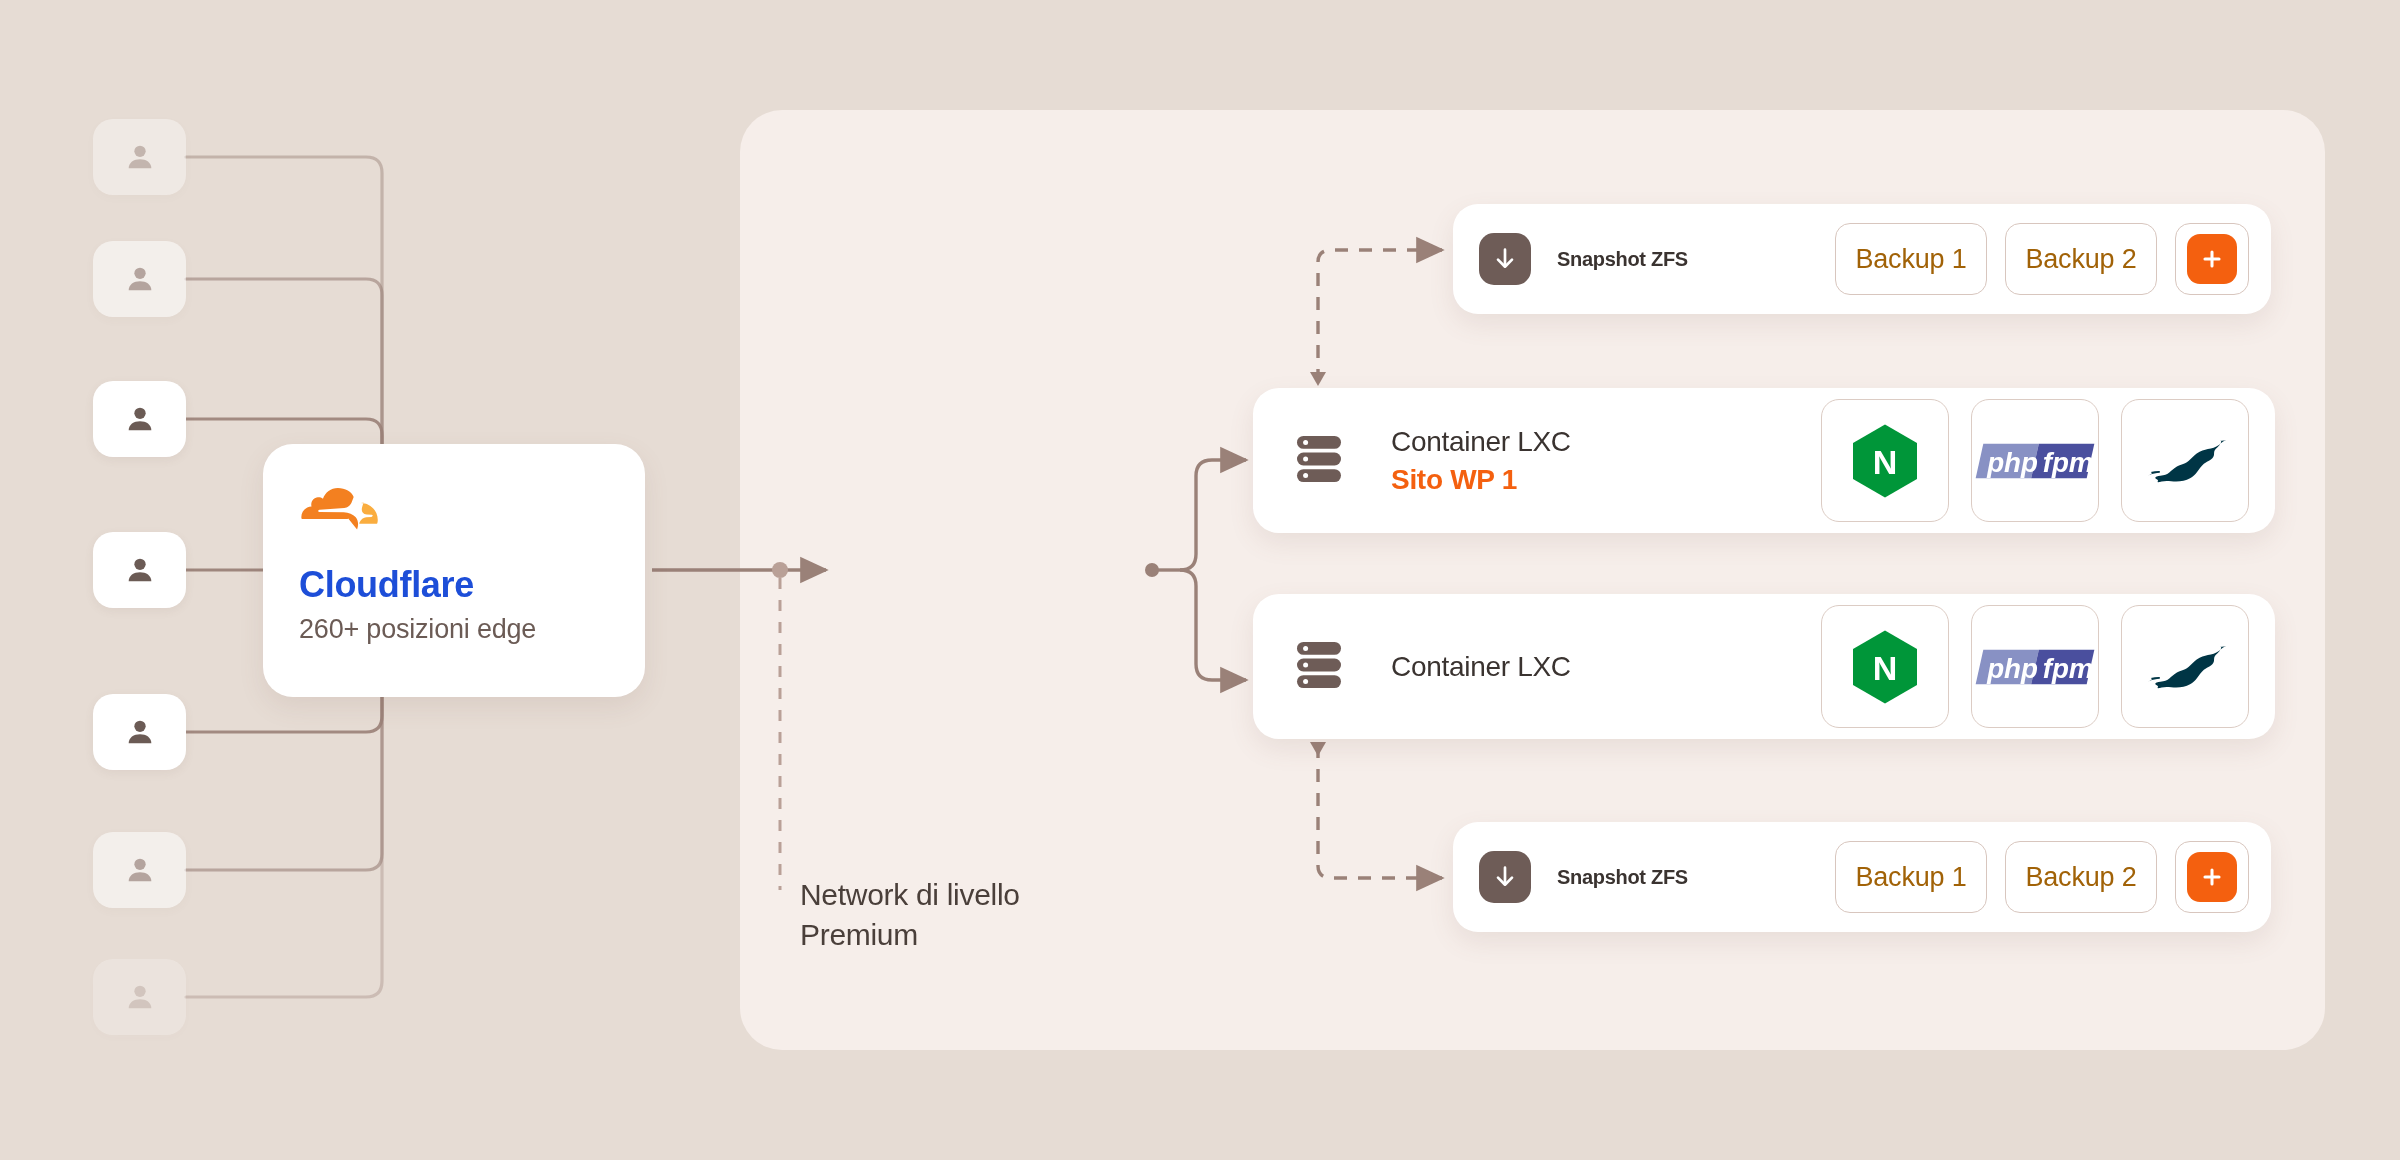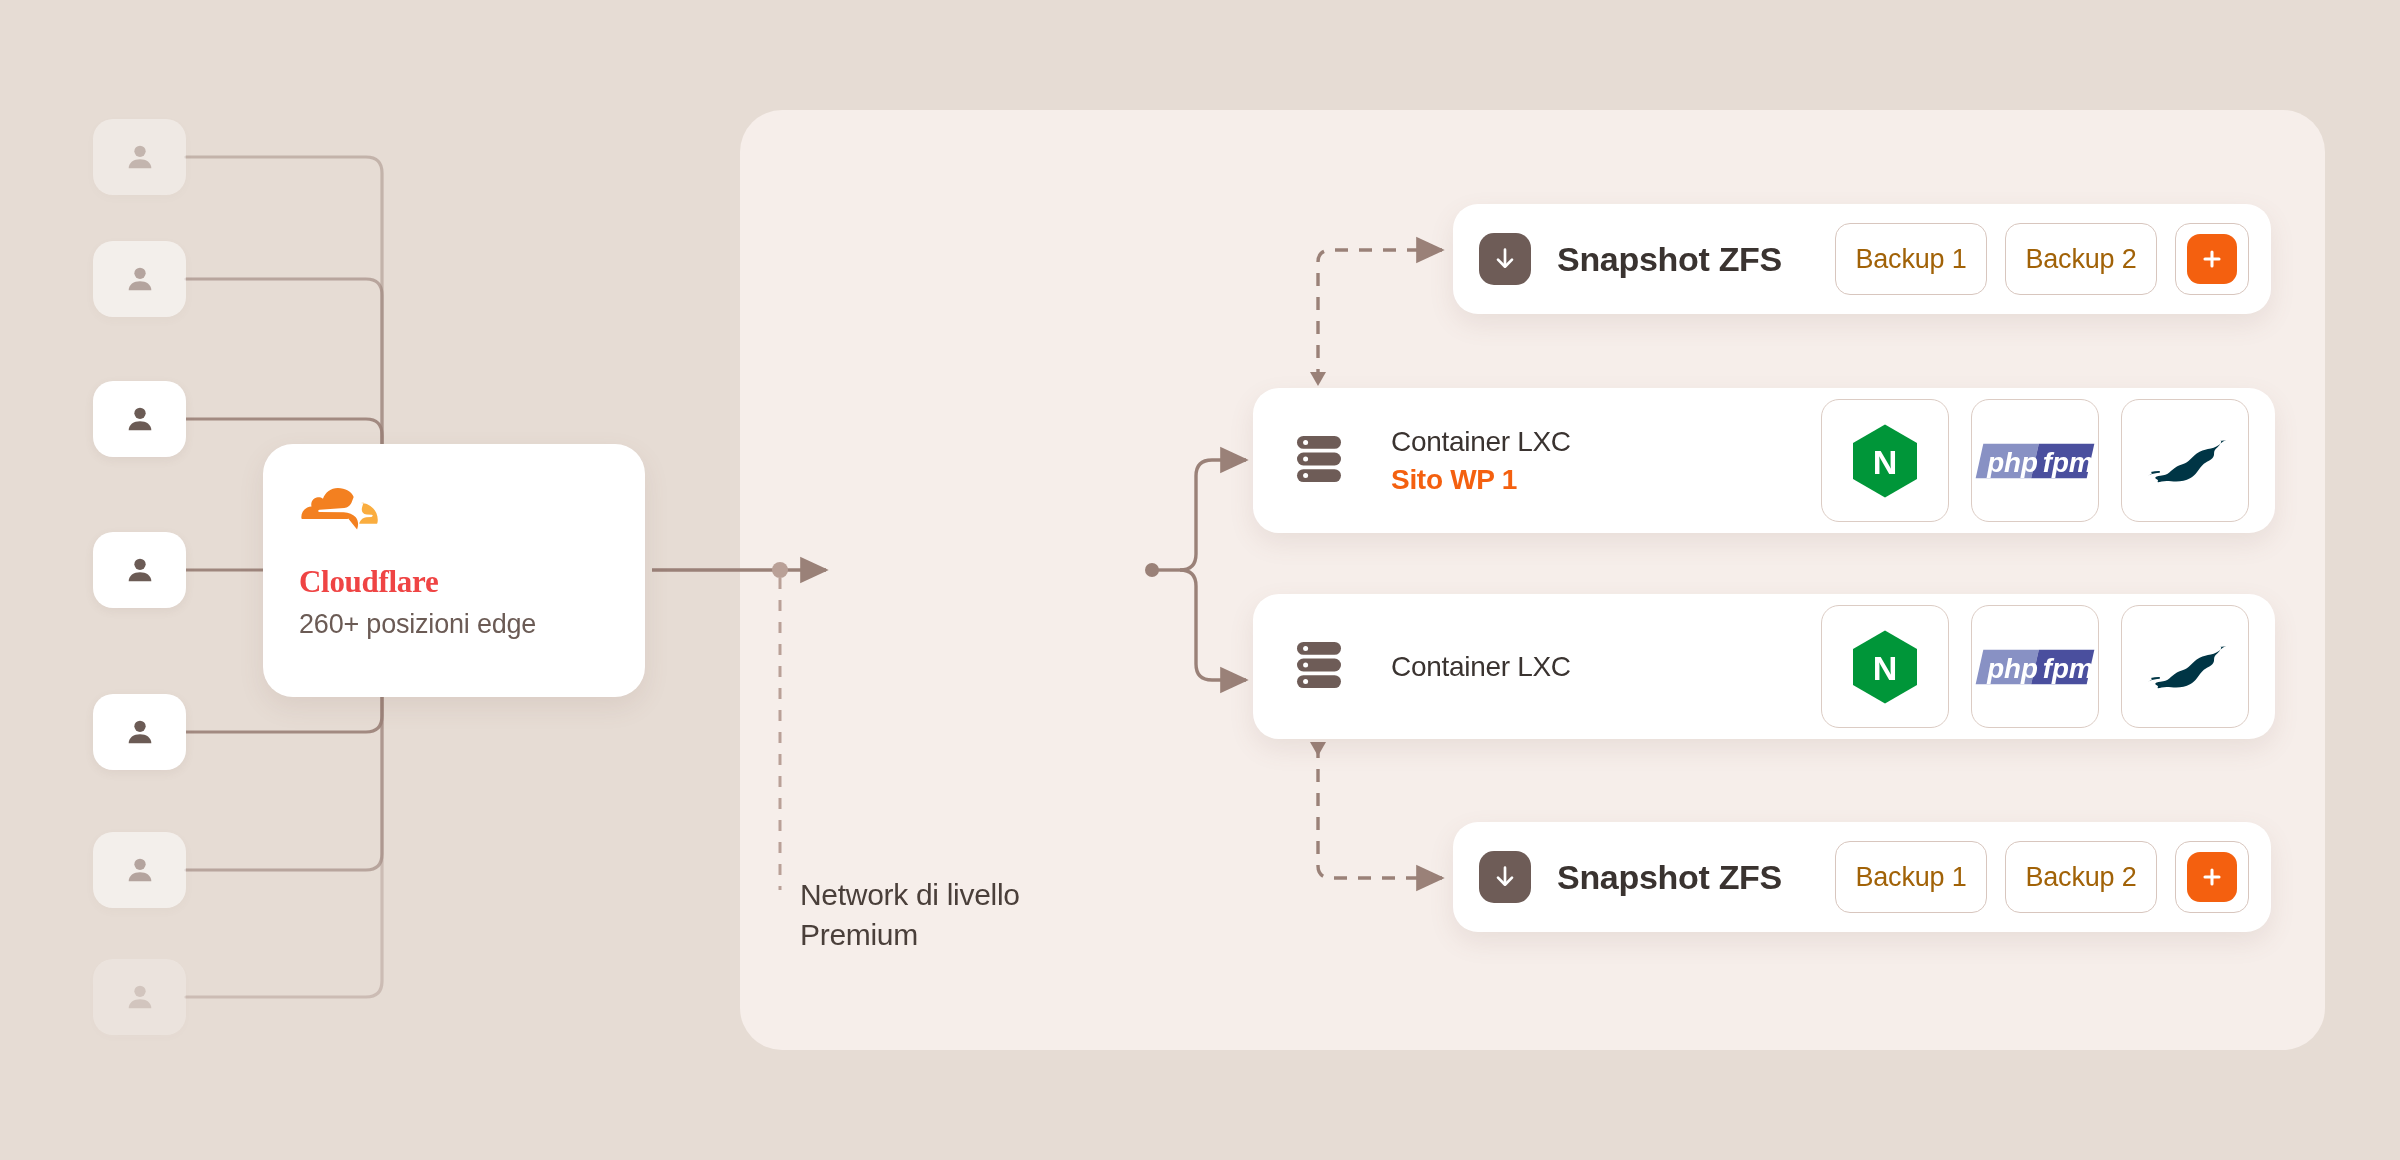--- a/index.html
+++ b/index.html
@@ -37,23 +37,22 @@
   .card{
     position:absolute;background:#fff;border-radius:26px;
     box-shadow:0 10px 26px rgba(125,95,80,.11);
   }
 
   
   #cloudflare{left:263px;top:444px;width:382px;height:253px;border-radius:30px;}
   #cloudflare .inner{padding:44px 36px 0 36px;}
   .cf-logo{width:82px;height:46px;margin-bottom:26px;}
   .card-title{
-    font-size:31px;font-weight:bold;color:#ef4444;letter-spacing:-.3px;
+    font-size:36px;font-weight:bold;color:#1d4ed8;letter-spacing:-.3px;
     line-height:1.15;
-    font-family:Liberation Serif, serif;
   }
   .card-sub{
     font-size:27px;color:#6B5B55;margin-top:9px;letter-spacing:-.2px;
   }
 
   
   #compute{left:833px;top:438px;width:308px;height:256px;border-radius:28px;}
   #compute .inner{padding:36px 32px 0 32px;}
   .badge-icon{
     width:58px;height:58px;border-radius:17px;background:#6E5C57;
@@ -90,21 +89,21 @@
     display:flex;align-items:center;padding:0 22px 0 26px;box-sizing:border-box;
   }
   #snapshot1{top:204px;}
   #snapshot2{top:822px;}
   .snap-icon{
     width:52px;height:52px;border-radius:15px;background:#6E5C57;
     display:flex;align-items:center;justify-content:center;flex:0 0 auto;
   }
   .snap-icon svg{width:28px;height:28px;display:block;}
   .snap-label{
-    font-size:34px;font-weight:bold;color:#3A3330;margin-left:26px;
+    font-size:20px;font-weight:bold;color:#3A3330;margin-left:26px;
     flex:1 1 auto;letter-spacing:-.3px;
   }
   .backup-chip{
     height:72px;min-width:152px;border-radius:15px;background:#fff;
     border:1.6px solid #D8C6BE;color:#a16207;font-size:27px;
     display:flex;align-items:center;justify-content:center;
     margin-left:18px;flex:0 0 auto;box-sizing:border-box;letter-spacing:-.2px;
   }
   .add-chip{
     width:74px;height:72px;border-radius:15px;background:#fff;

